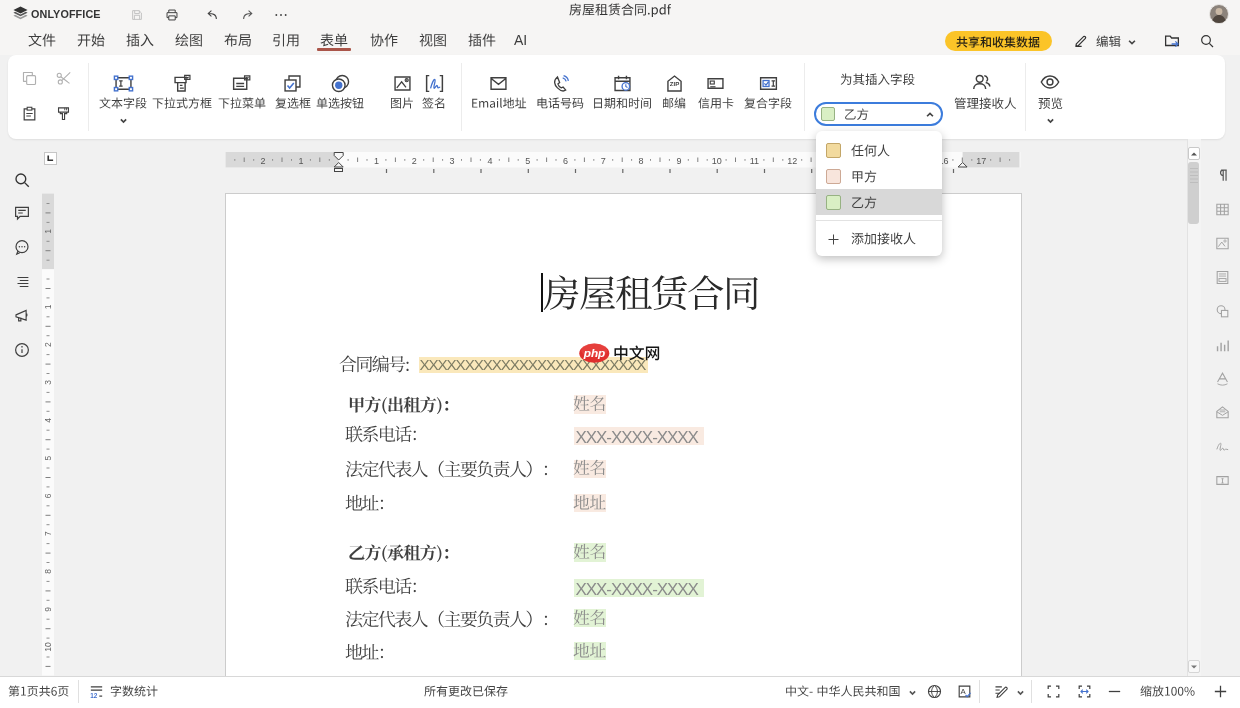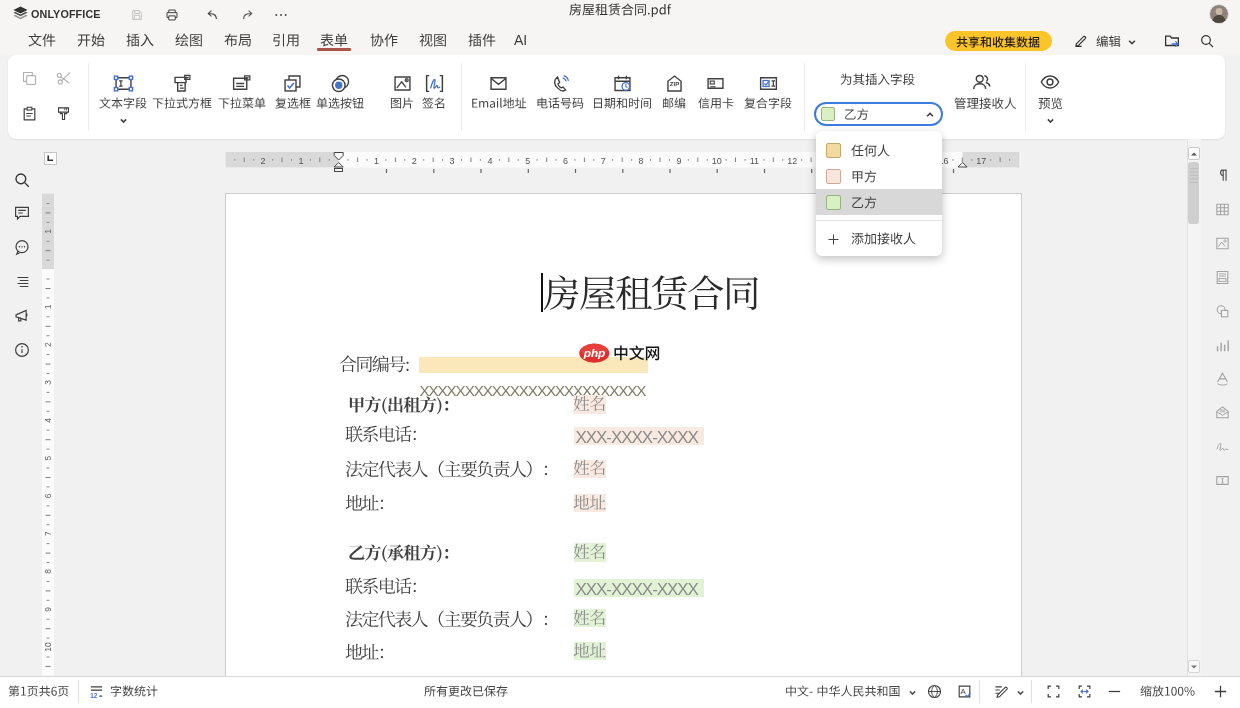--- a/index.html
+++ b/index.html
@@ -658,21 +658,21 @@
       <use href="#g110" transform="translate(180.0 33.0) scale(0.03750)"></use>
     </svg></div>
 <div style="position:absolute;left:339.0px;top:354.9px;line-height:0"><svg width="70" height="19" viewBox="0 0 70 19" fill="#404040" xmlns="http://www.w3.org/2000/svg">
       <use href="#g109" transform="translate(0.0 15.8) scale(0.01800)"></use>
       <use href="#g110" transform="translate(16.4 15.8) scale(0.01800)"></use>
       <use href="#g111" transform="translate(32.8 15.8) scale(0.01800)"></use>
       <use href="#g112" transform="translate(49.2 15.8) scale(0.01800)"></use>
       <use href="#g113" transform="translate(65.6 15.8) scale(0.01800)"></use>
     </svg></div>
 <div style="position:absolute;left:418.6px;top:356.5px;width:229.9px;height:16px;background:#FAE8BB;"></div>
-<div class="lt" style="position:absolute;left:419.5px;top:356.9px;font-size:15.2px;color:#7D7C64;font-weight:400;letter-spacing:-1.10px;line-height:1; white-space:nowrap;margin-top:26px;">XXXXXXXXXXXXXXXXXXXXXXXXX</div>
+<div class="lt" style="position:absolute;left:419.5px;top:356.9px;font-size:15.2px;color:#7D7C64;font-weight:400;letter-spacing:-1.10px;line-height:1; white-space:nowrap;">XXXXXXXXXXXXXXXXXXXXXXXXX</div>
 <svg style="position:absolute;left:578px;top:342px" width="84" height="22" viewBox="0 0 84 22">
     <ellipse cx="16.3" cy="11.2" rx="15" ry="9.6" fill="#DF2F2D"></ellipse>
     <ellipse cx="16.3" cy="8.4" rx="13" ry="6.8" fill="#F05550" opacity="0.45"></ellipse>
     <text x="16.5" y="15" font-family="Liberation Sans" font-size="11.8" font-style="italic" font-weight="bold" fill="#fff" text-anchor="middle">php</text>
   </svg>
 <div style="position:absolute;left:612.5px;top:344.7px;line-height:0"><svg width="47" height="17" viewBox="0 0 47 17" fill="#151515" xmlns="http://www.w3.org/2000/svg">
       <use href="#g114" transform="translate(0.0 13.9) scale(0.01580)"></use>
       <use href="#g115" transform="translate(15.8 13.9) scale(0.01580)"></use>
       <use href="#g116" transform="translate(31.6 13.9) scale(0.01580)"></use>
     </svg></div>

